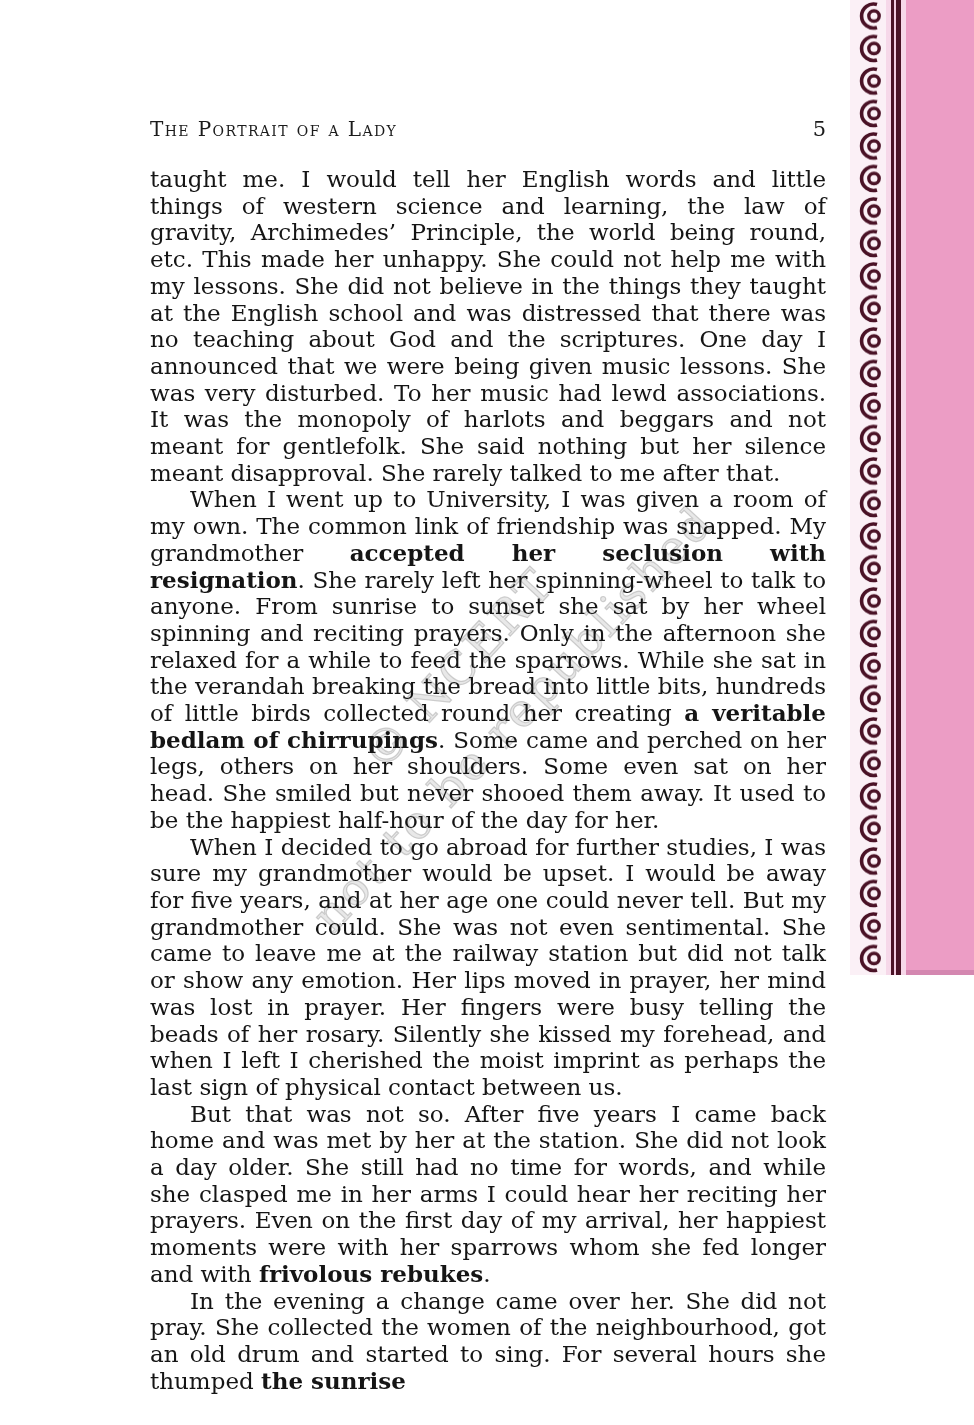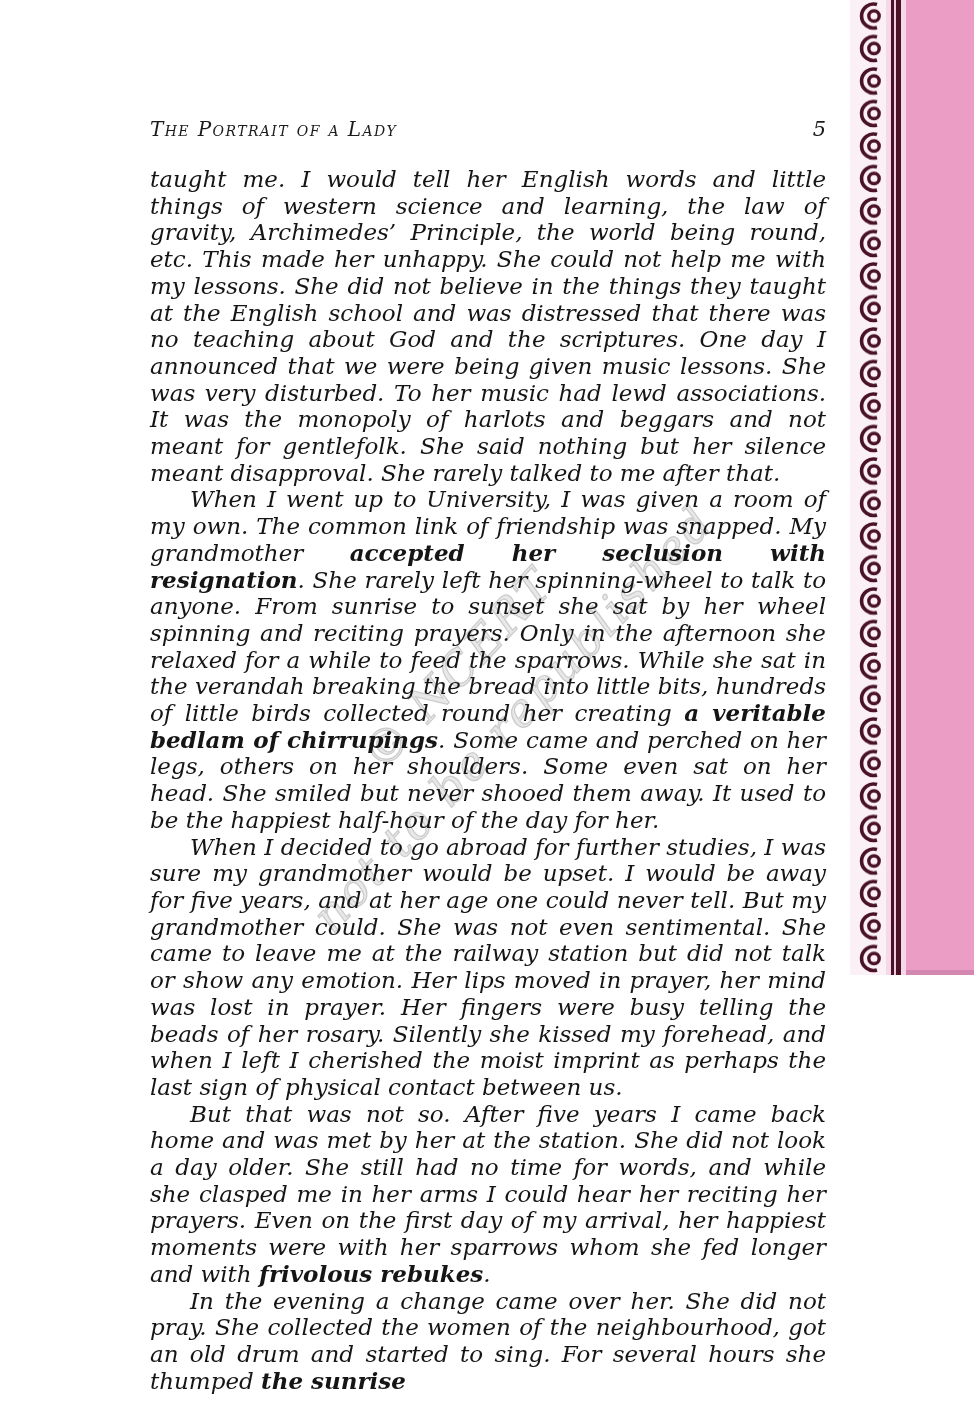--- a/index.html
+++ b/index.html
@@ -4,21 +4,20 @@
 <style>
   html, body { margin: 0; padding: 0; background: #ffffff; }
 
   .page {
     position: relative;
     width: 974px;
     height: 1425px;
     background: #ffffff;
     overflow: hidden;
     font-family: "DejaVu Serif", "Liberation Serif", serif;
-    font-style: italic;
   }
 
   
   .running-header {
     position: absolute;
     left: 150px;
     top: 117px;
     width: 676px;
     display: flex;
     justify-content: space-between;

